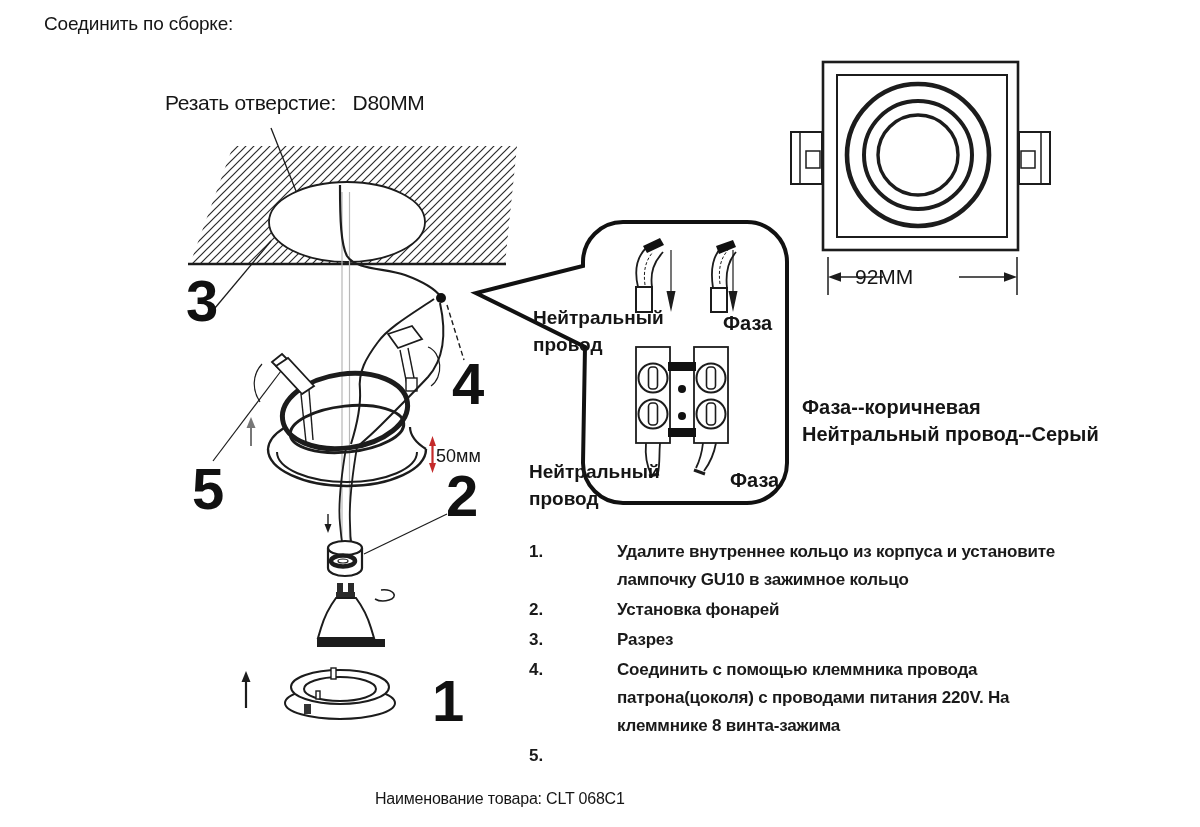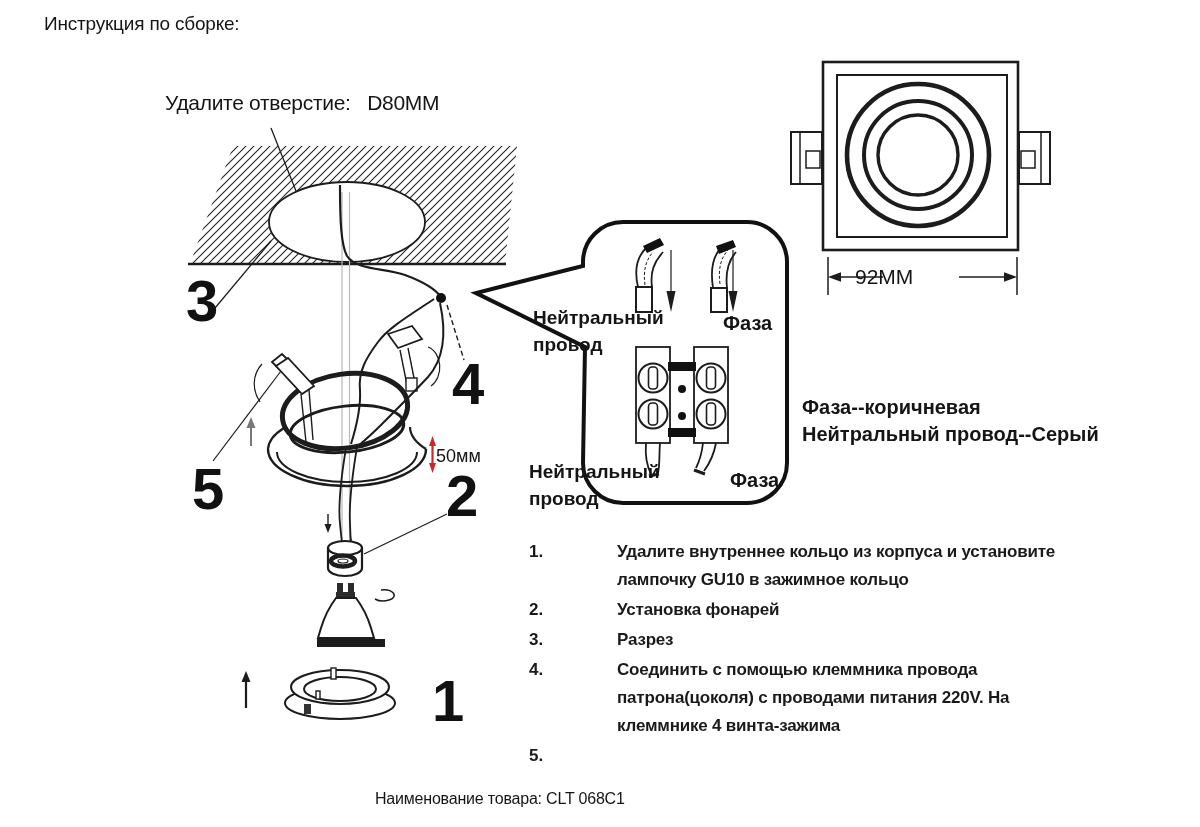--- a/index.html
+++ b/index.html
@@ -222,22 +222,22 @@
       <line x1="828" y1="257" x2="828" y2="295" stroke-width="1.5"></line>
       <line x1="1017" y1="257" x2="1017" y2="295" stroke-width="1.5"></line>
       <line x1="831" y1="277" x2="883" y2="277" stroke-width="1.5"></line>
       <line x1="959" y1="277" x2="1014" y2="277" stroke-width="1.5"></line>
       <polygon points="828,277 841,272.3 841,281.7" fill="#1c1c1c" stroke="none"></polygon>
       <polygon points="1017,277 1004,272.3 1004,281.7" fill="#1c1c1c" stroke="none"></polygon>
     </g>
   </g>
 </svg>
 
-<div class="lbl" id="page-title">Инструкция по сборке:</div>
-<div class="lbl pre" id="cut-hole-label">Удалите отверстие:   D80MM</div>
+<div class="lbl" id="page-title">Соединить по сборке:</div>
+<div class="lbl pre" id="cut-hole-label">Резать отверстие:   D80MM</div>
 
 <div class="part-num" id="num-3">3</div>
 <div class="part-num" id="num-4">4</div>
 <div class="part-num" id="num-5">5</div>
 <div class="part-num" id="num-2">2</div>
 <div class="part-num" id="num-1">1</div>
 
 <div class="lbl" id="dim-50">50мм</div>
 <div class="lbl" id="dim-92">92MM</div>
 
@@ -261,20 +261,20 @@
     <div class="instr-text">Установка фонарей</div>
   </div>
   <div class="instr-row">
     <div class="instr-num">3.</div>
     <div class="instr-text">Разрез</div>
   </div>
   <div class="instr-row">
     <div class="instr-num">4.</div>
     <div class="instr-text">Соединить с помощью клеммника провода
 патрона(цоколя) с проводами питания 220V. На
-клеммнике 4 винта-зажима</div>
+клеммнике 8 винта-зажима</div>
   </div>
   <div class="instr-row">
     <div class="instr-num">5.</div>
   </div>
 </div>
 
 <div class="lbl" id="product-name">Наименование товара: CLT 068C1</div>
 
 </body></html>

